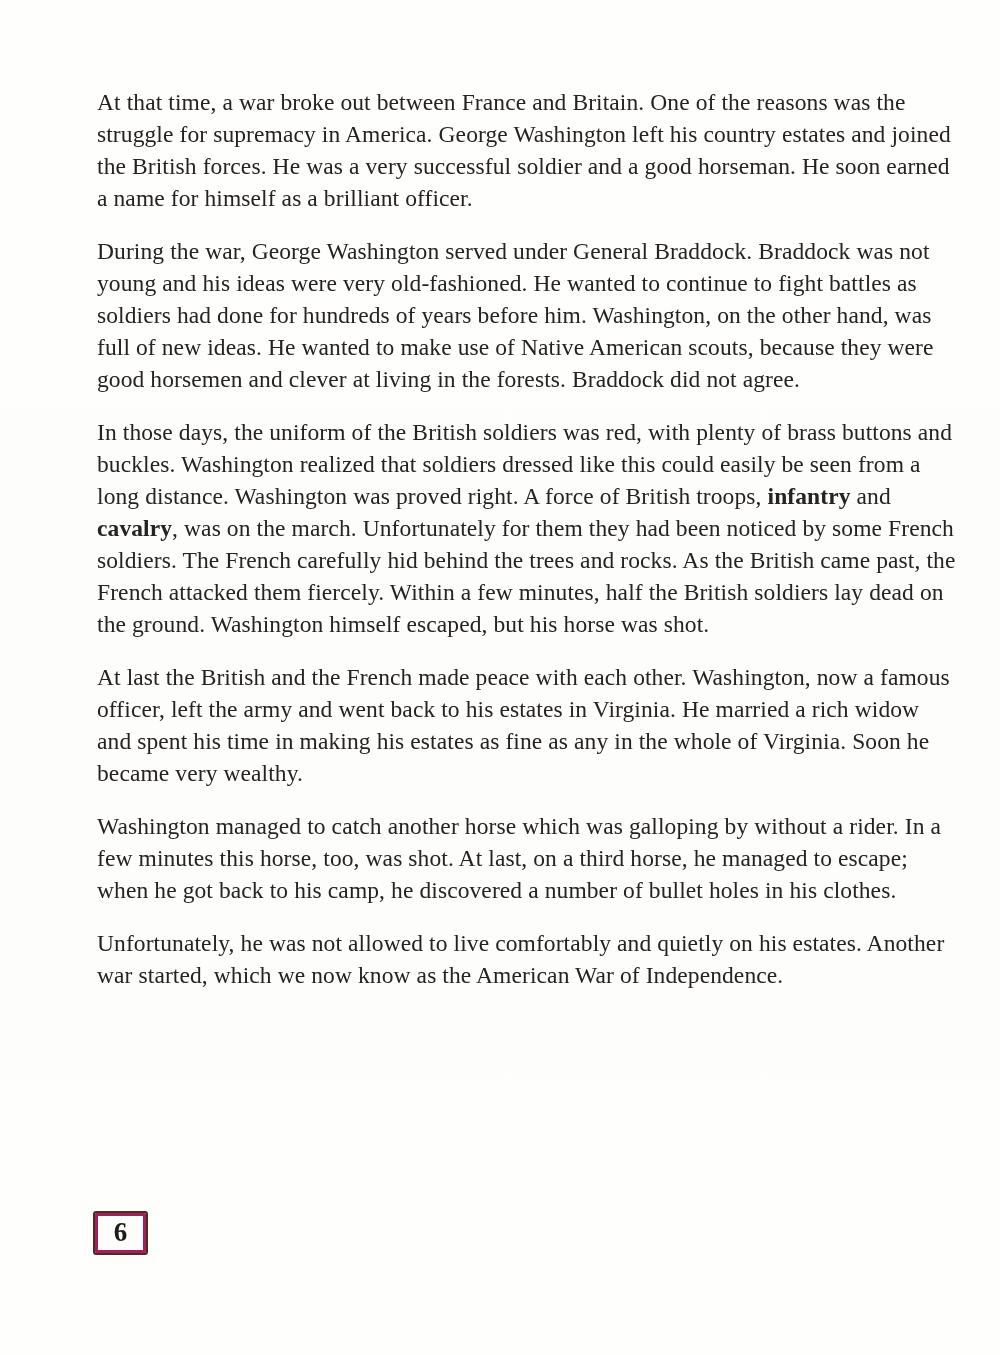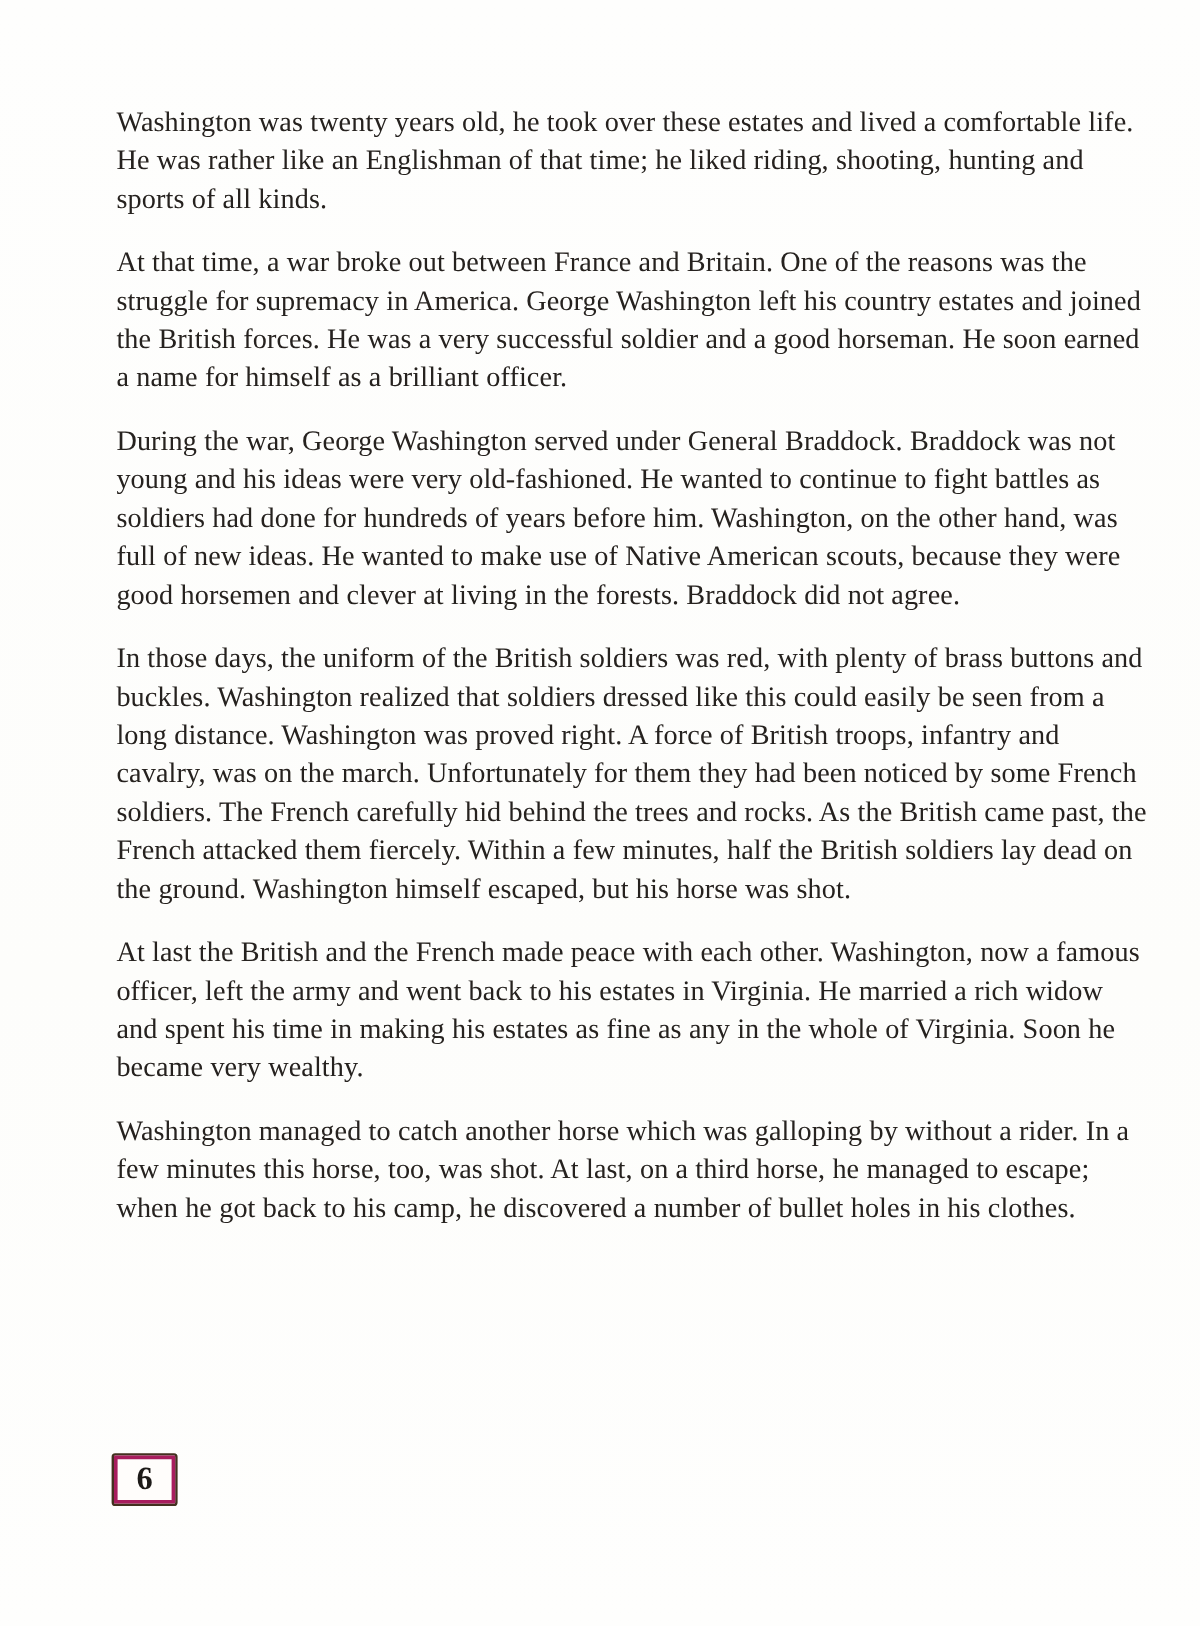--- a/index.html
+++ b/index.html
@@ -26,21 +26,21 @@
     color: #26221f;
     font-size: 23.5px;
     line-height: 32px;
     letter-spacing: 0.1px;
   }
   .para {
     margin: 0 0 21px 0;
     text-align: left;
   }
   .para span.bold {
-    font-weight: 400;
+    font-weight: 700;
   }
   .page-number-box {
     position: absolute;
     left: 93px;
     top: 1211px;
     width: 55px;
     height: 44px;
     border: 2px solid #43301f;
     border-radius: 3px;
     background: #fffdfb;
@@ -66,25 +66,25 @@
     color: #1d1a18;
     line-height: 1;
     padding-bottom: 2px;
   }
 </style>
 </head>
 <body>
 
 <div class="page">
   <div class="text-block">
-      <p class="para"><span>Washington was twenty years old, he took over these estates and lived a comfortable life. He was rather like an Englishman of that time; he liked riding, shooting, hunting and sports of all kinds.</span></p>
       <p class="para"><span>At that time, a war broke out between France and Britain. One of the reasons was the struggle for supremacy in America. George Washington left his country estates and joined the British forces. He was a very successful soldier and a good horseman. He soon earned a name for himself as a brilliant officer.</span></p>
       <p class="para"><span>During the war, George Washington served under General Braddock. Braddock was not young and his ideas were very old-fashioned. He wanted to continue to fight battles as soldiers had done for hundreds of years before him. Washington, on the other hand, was full of new ideas. He wanted to make use of Native American scouts, because they were good horsemen and clever at living in the forests. Braddock did not agree.</span></p>
       <p class="para"><span>In those days, the uniform of the British soldiers was red, with plenty of brass buttons and buckles. Washington realized that soldiers dressed like this could easily be seen from a long distance. Washington was proved right. A force of British troops, </span><span class="bold">infantry</span><span> and </span><span class="bold">cavalry</span><span>, was on the march. Unfortunately for them they had been noticed by some French soldiers. The French carefully hid behind the trees and rocks. As the British came past, the French attacked them fiercely. Within a few minutes, half the British soldiers lay dead on the ground. Washington himself escaped, but his horse was shot.</span></p>
       <p class="para"><span>At last the British and the French made peace with each other. Washington, now a famous officer, left the army and went back to his estates in Virginia. He married a rich widow and spent his time in making his estates as fine as any in the whole of Virginia. Soon he became very wealthy.</span></p>
       <p class="para"><span>Washington managed to catch another horse which was galloping by without a rider. In a few minutes this horse, too, was shot. At last, on a third horse, he managed to escape; when he got back to his camp, he discovered a number of bullet holes in his clothes.</span></p>
+      <p class="para"><span>Unfortunately, he was not allowed to live comfortably and quietly on his estates. Another war started, which we now know as the American War of Independence.</span></p>
     </div>
   <div class="page-number-box">
     <div class="page-number-inner">
       <span class="page-number">6</span>
     </div>
   </div>
 </div>
 
 </body></html>

